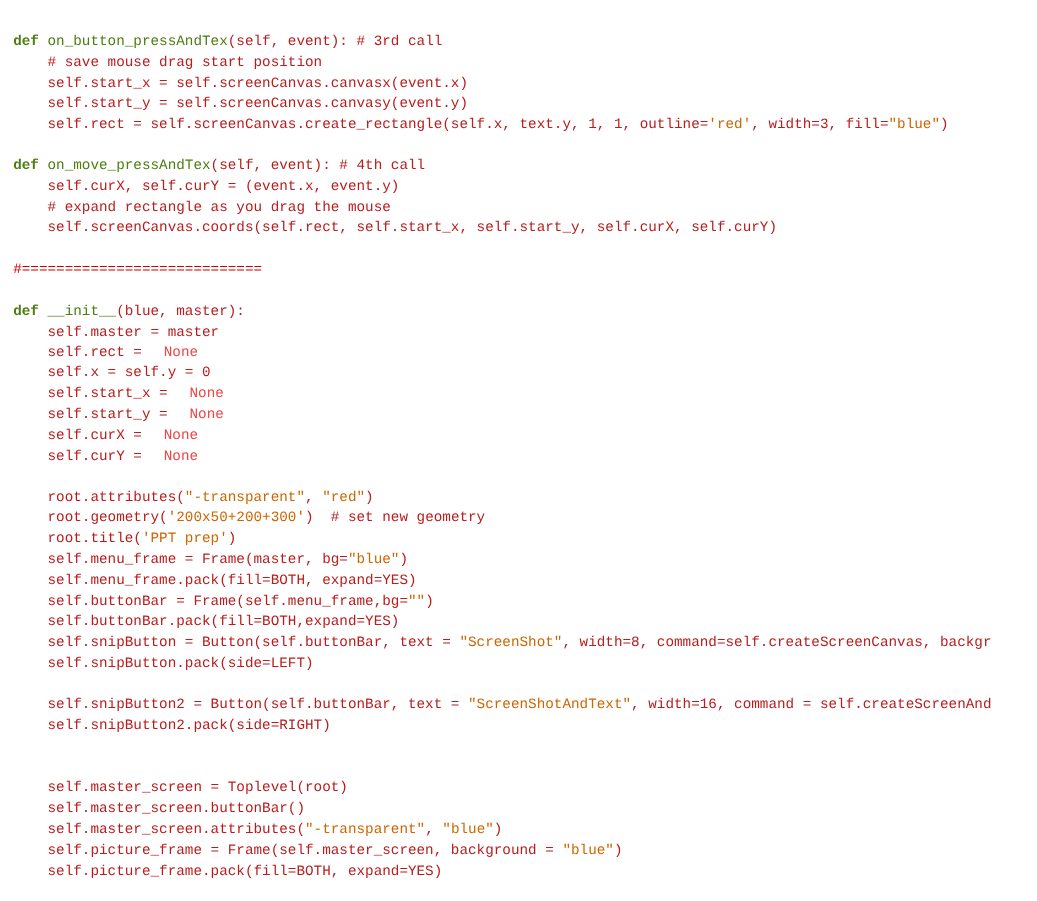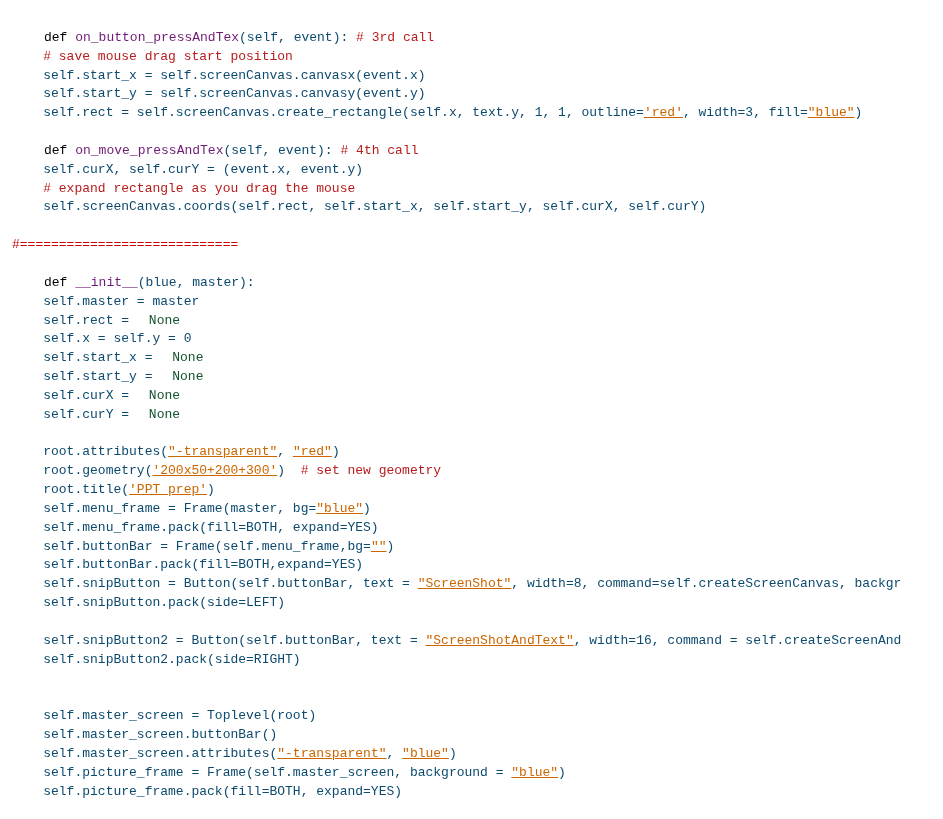--- a/index.html
+++ b/index.html
@@ -21,27 +21,27 @@
 
     .code-container {
       background-color: #ffffff;
       padding: 10px 12px;
       width: 100%;
       min-height: 819px;
       white-space: pre;
       overflow-x: hidden;
     }
 
-    .kw { color: #000000; font-weight: normal; margin-left: 32px; } 
-    .fn { color: #701a75; } 
+    .kw { color: #4d7c0f; font-weight: bold; } 
+    .fn { color: #4d7c0f; } 
     .cm { color: #b91c1c; } 
-    .st { color: #cc6600; text-decoration: underline; } 
-    .nm { color: #14532d; padding-left: 12px; } 
+    .st { color: #cc6600; } 
+    .nm { color: #ef4444; padding-left: 12px; } 
     .hd { color: #cc0000; } 
-    .pl { color: #0c4a6e; }
+    .pl { color: #b91c1c; }
 
     span { display: inline; }
   </style>
 </head>
 <body>
 
 <div class="code-container">
 <span><span class="kw">def</span> <span class="fn">on_button_pressAndTex</span><span class="pl">(self, event): </span><span class="cm"># 3rd call</span>
     <span class="cm"># save mouse drag start position</span>
     <span class="pl">self.start_x = self.screenCanvas.canvasx(event.x)</span>

